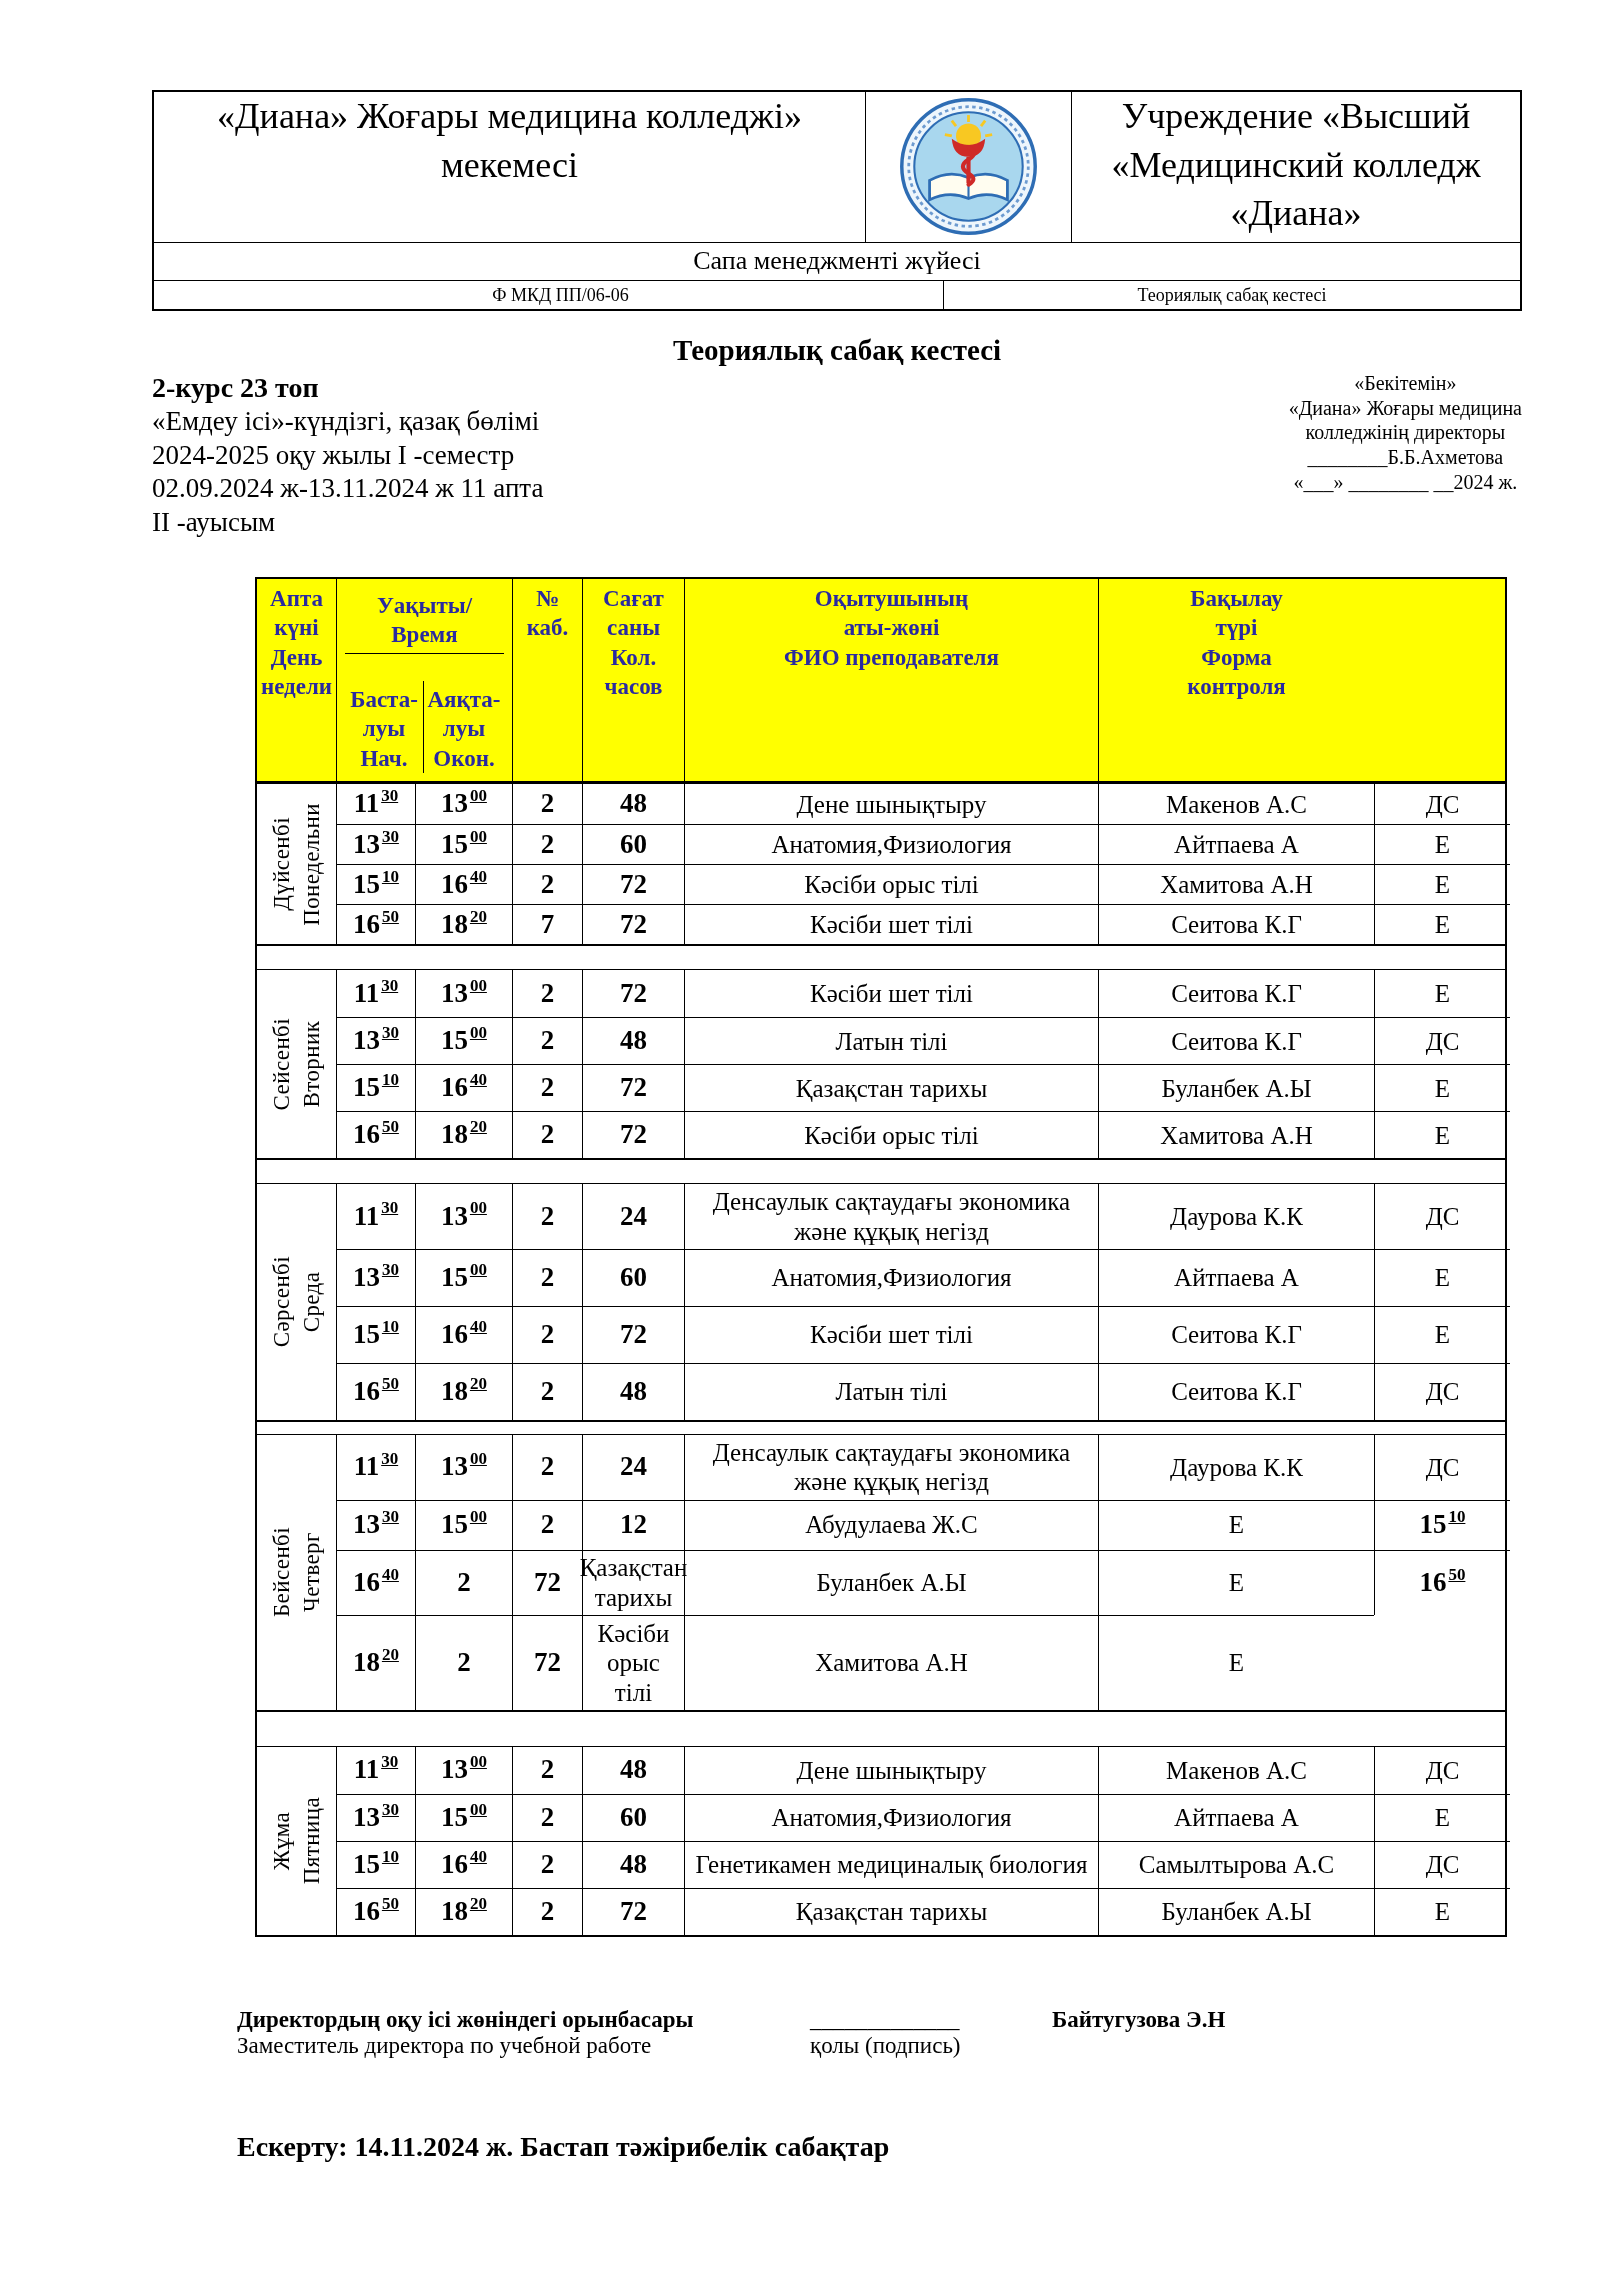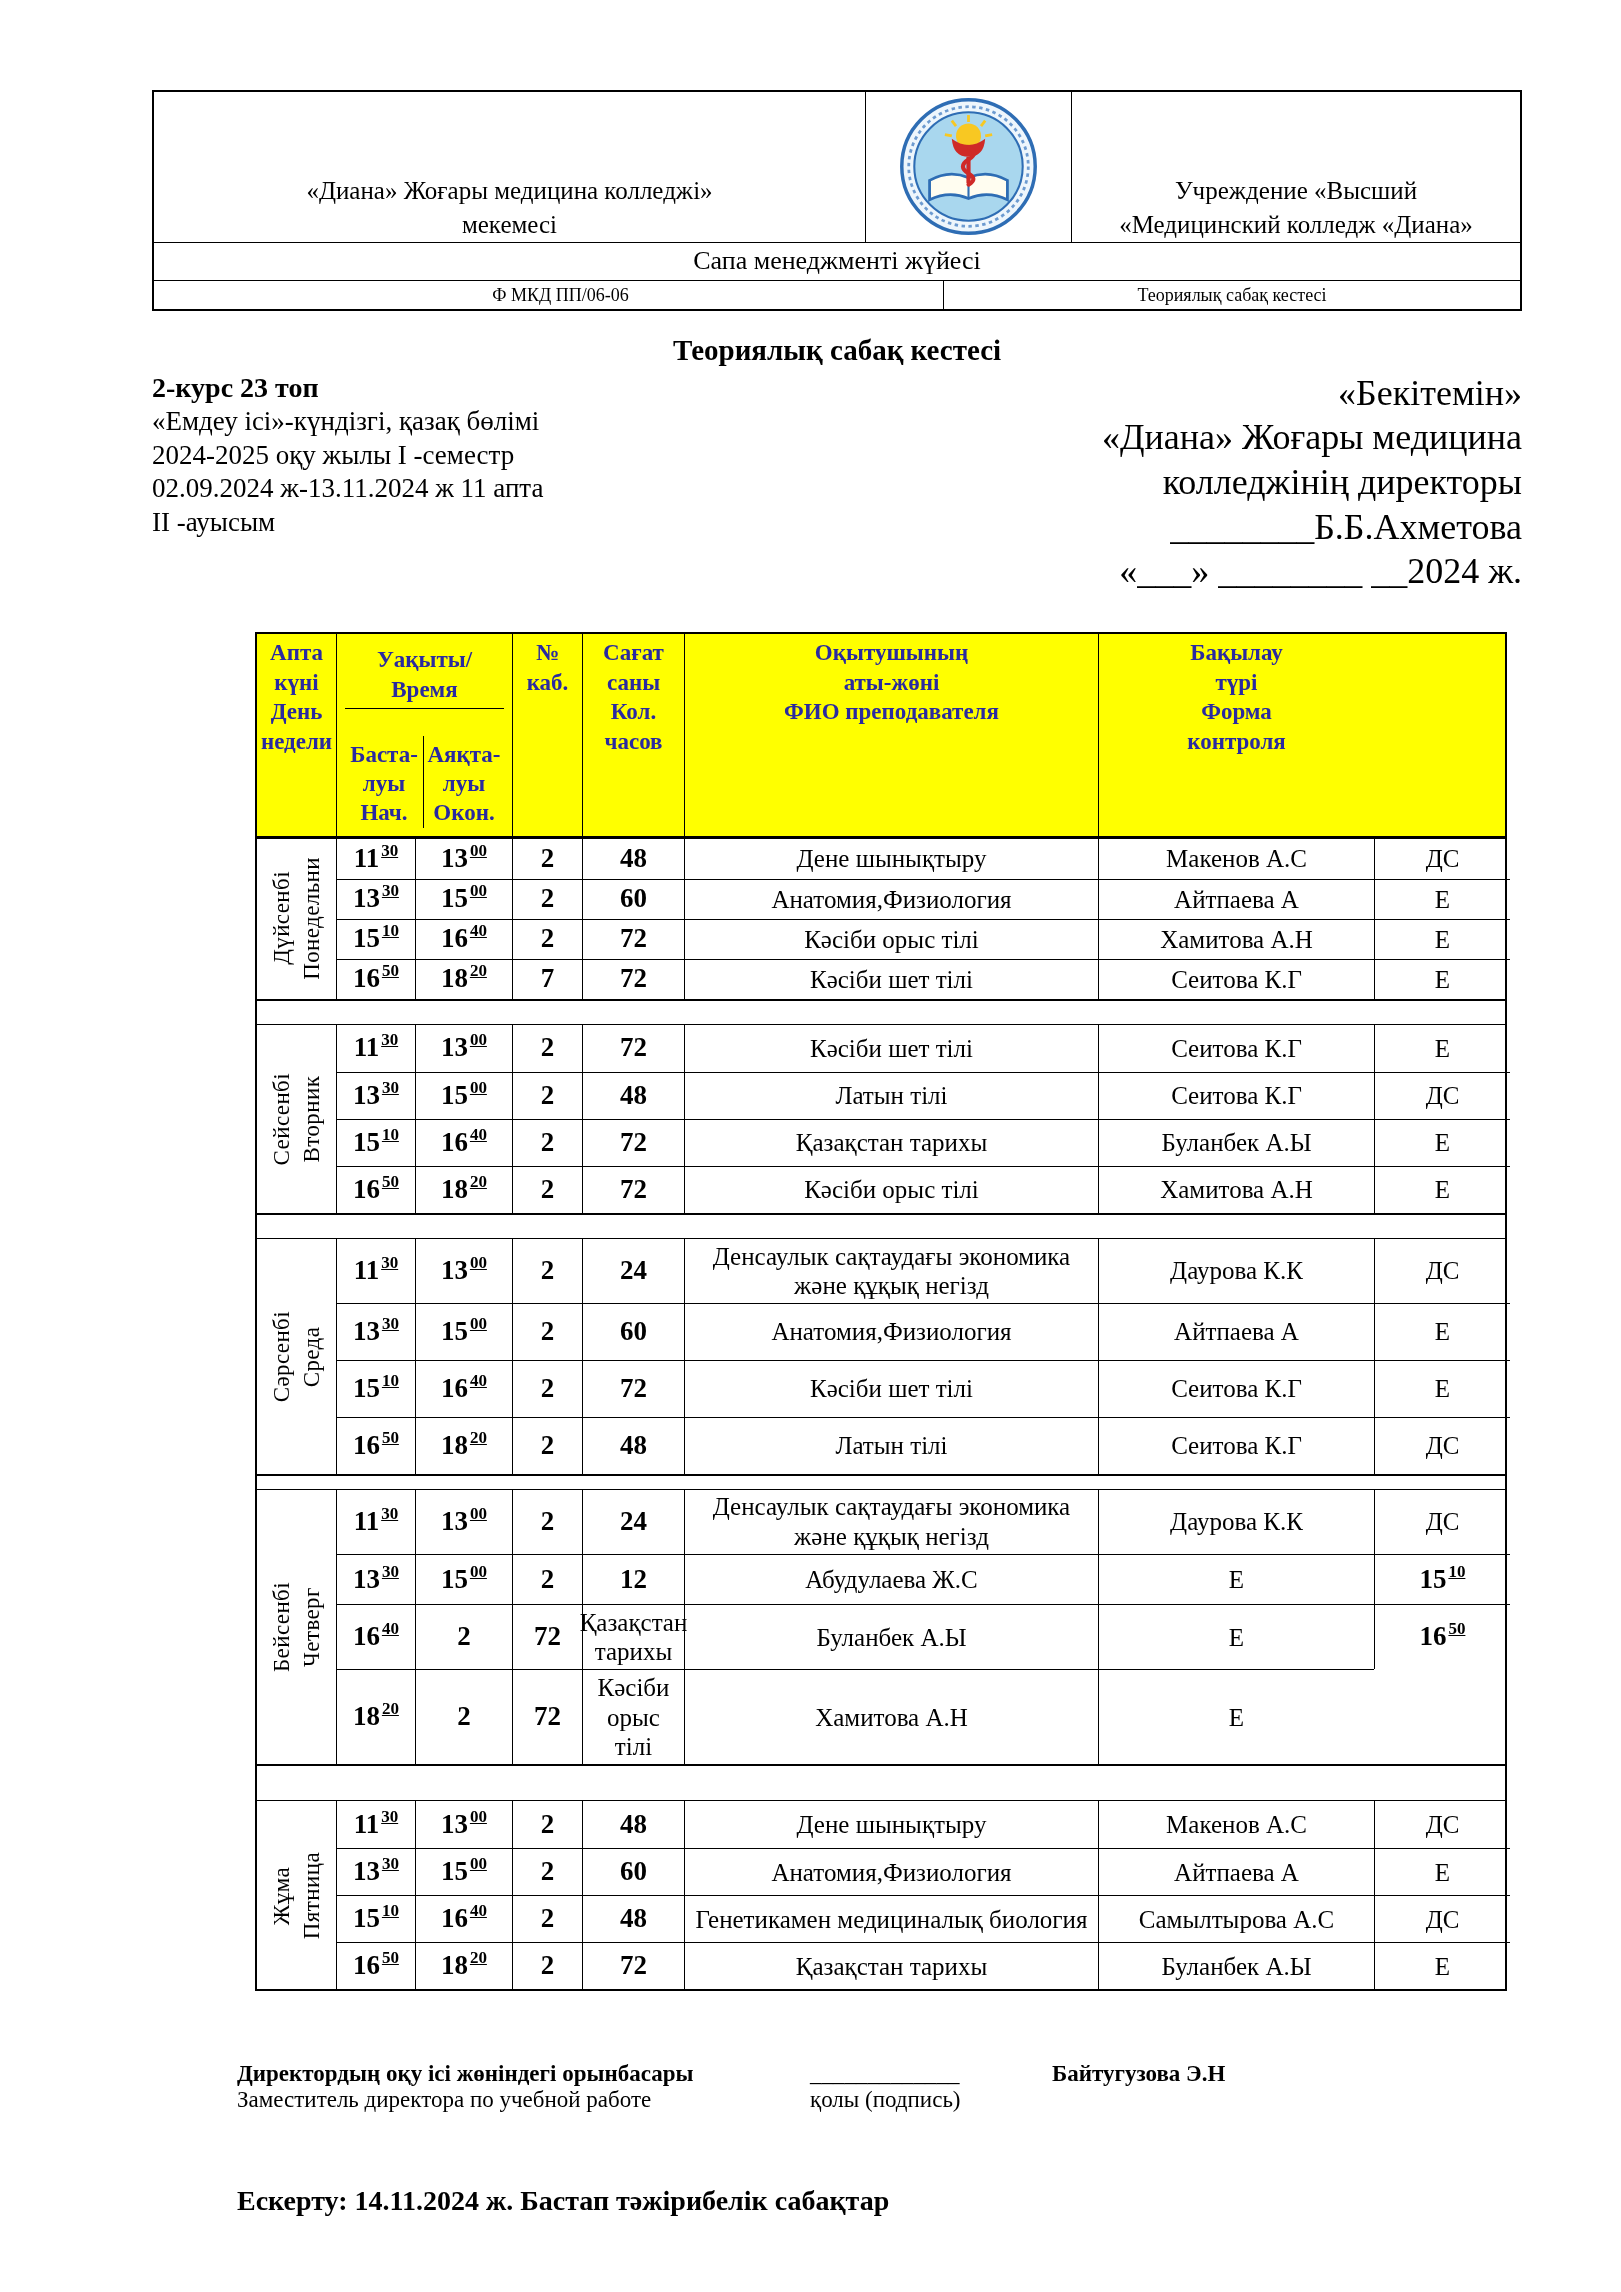--- a/index.html
+++ b/index.html
@@ -3,36 +3,36 @@
 <meta charset="utf-8">
 <style>
   html,body{margin:0;padding:0;background:#9a9a9a;}
   .sheet{width:1622px;height:2293px;background:#ffffff;position:relative;overflow:hidden;
          font-family:"Liberation Serif", serif;color:#000;}
   .inner{padding:90px 0 0 152px;}
 
   
   .hdr{width:1370px;border:2.7px solid #000;box-sizing:border-box;}
   .h1{display:flex;border-bottom:1.8px solid #000;}
-  .h1 .cell{box-sizing:border-box;display:flex;flex-direction:column;align-items:center;justify-content:flex-end;
-            text-align:center;font-size:25px;line-height:1.35;}
+  .h1 .cell{box-sizing:border-box;display:flex;flex-direction:column;align-items:center;justify-content:flex-start;
+            text-align:center;font-size:36px;line-height:1.35;}
   .h-left{width:712px;border-right:1.8px solid #000;}
   .h-logo{width:206px;border-right:1.8px solid #000;padding:5.4px 0;}
   .h-right{flex:1;}
   .h2{border-bottom:1.8px solid #000;text-align:center;font-size:26px;padding:3.6px 0;}
   .h3{display:flex;font-size:18px;margin-left:24px;}
   .h3-left{width:766px;border-right:1.8px solid #000;text-align:center;padding:3.6px 0;box-sizing:border-box;}
   .h3-right{flex:1;text-align:center;padding:3.6px 0;}
 
   
   .title{width:1370px;text-align:center;font-weight:bold;font-size:29px;margin-top:23px;}
   .info{width:1370px;display:flex;justify-content:space-between;margin-top:3.6px;}
   .info-l{font-size:27px;line-height:1.24;}
   .info-l .grp{font-weight:bold;font-size:28px;}
-  .info-r{font-size:36px;line-height:1.24;text-align:right;}
+  .info-r{font-size:20px;line-height:1.24;text-align:center;}
 
   
   .sched{margin-left:103px;margin-top:38px;width:1252px;}
   .thead{display:grid;grid-template-columns:79px 176px 70px 102px 414px 276px 136px;
          border:2.7px solid #000;box-sizing:border-box;background:var(--header_bg,#ffff00);
          color:var(--header_text,#2a2aa0);font-weight:bold;min-height:136px;}
   .th{border-left:1.8px solid #000;box-sizing:border-box;white-space:pre-line;text-align:center;
       font-size:23px;line-height:1.28;padding:4.5px 1.8px;}
   .th:first-child{border-left:none;}
   .th-time{padding:8px;display:flex;flex-direction:column;}

